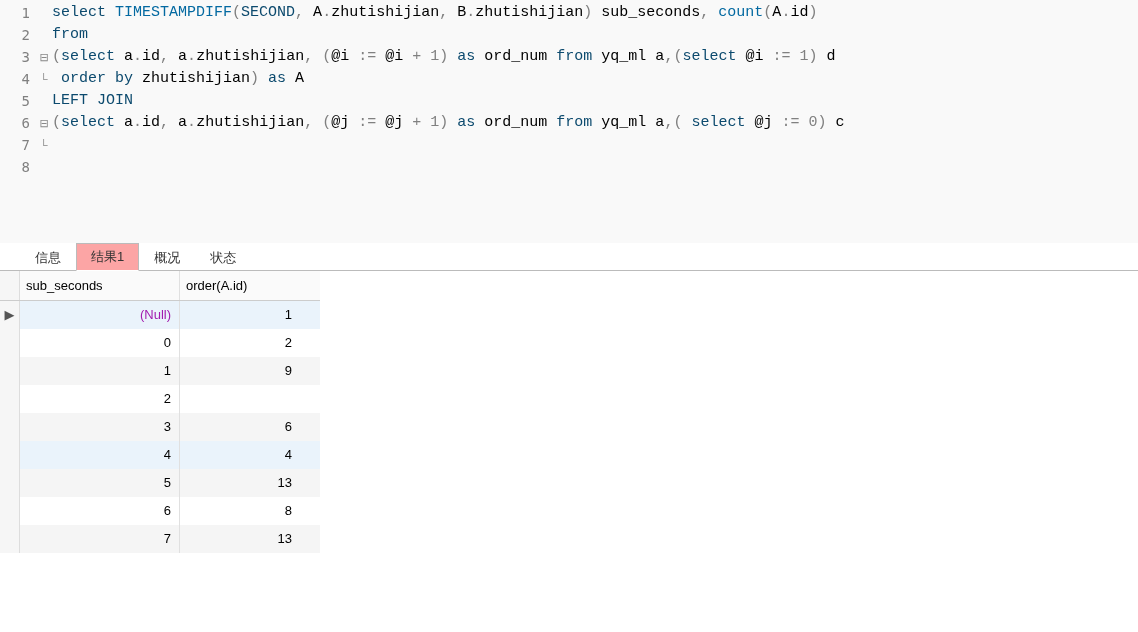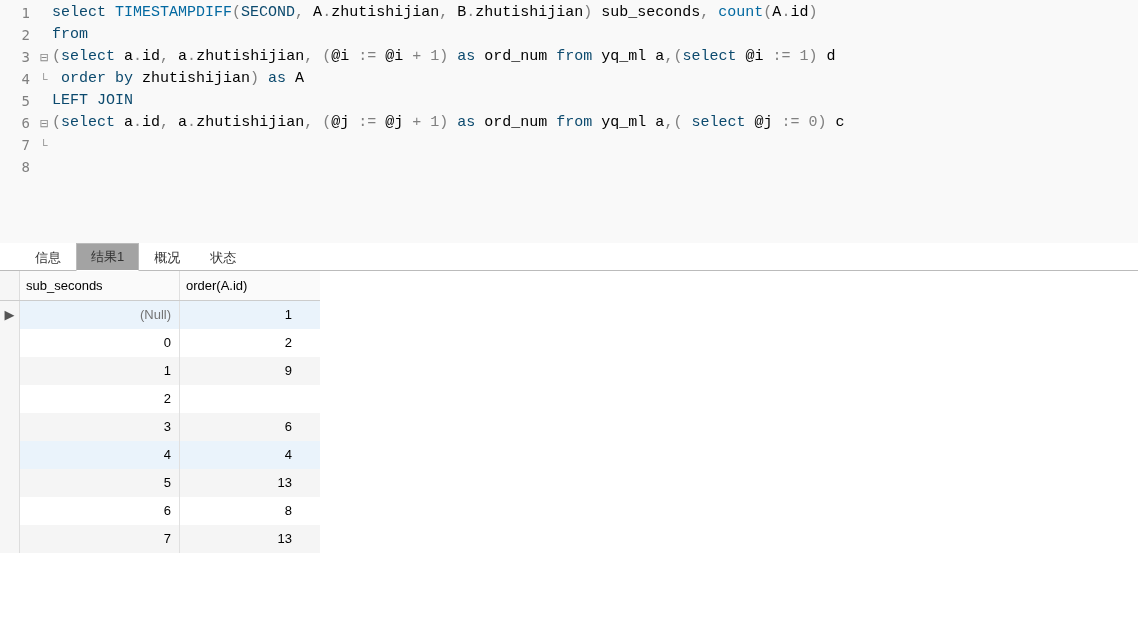--- a/index.html
+++ b/index.html
@@ -67,21 +67,21 @@
     border: 1px solid transparent;
     border-bottom: none;
     color: #333;
     cursor: pointer;
     position: relative;
     top: 1px;
   }
   .tab.active {
     border: 1px solid #bbb;
     border-bottom: 1px solid #fff;
-    background: #a3a3a3;
+    background: #fca5a5;
   }
 
   .grid {
     font-family: "Microsoft YaHei", Arial, sans-serif;
     font-size: 13px;
     width: 320px;
   }
   .ghead {
     display: flex;
     border-bottom: 1px solid #ccc;
@@ -109,21 +109,21 @@
     padding-right: 8px;
   }
   .grow {
     display: flex;
     height: 28px;
     line-height: 28px;
   }
   .grow .col1, .grow .col2 { text-align: right; }
   .grow.alt { background: #f5f5f5; }
   .grow.sel { background: #eaf3fb; }
-  .null { color: #737373; }
+  .null { color: #a21caf; }
 </style>
 </head>
 <body>
 
 <div class="editor" id="editor">
     <div class="line">
       <div class="gutter">1</div>
       <div class="fold"></div>
       <div class="code"><span class="kw">select</span><span class="tx"> </span><span class="fn">TIMESTAMPDIFF</span><span class="op">(</span><span class="kw">SECOND</span><span class="op">,</span><span class="tx"> A</span><span class="op">.</span><span class="tx">zhutishijian</span><span class="op">,</span><span class="tx"> B</span><span class="op">.</span><span class="tx">zhutishijian</span><span class="op">)</span><span class="tx"> sub_seconds</span><span class="op">,</span><span class="tx"> </span><span class="fn">count</span><span class="op">(</span><span class="tx">A</span><span class="op">.</span><span class="tx">id</span><span class="op">)</span></div>
     </div>

